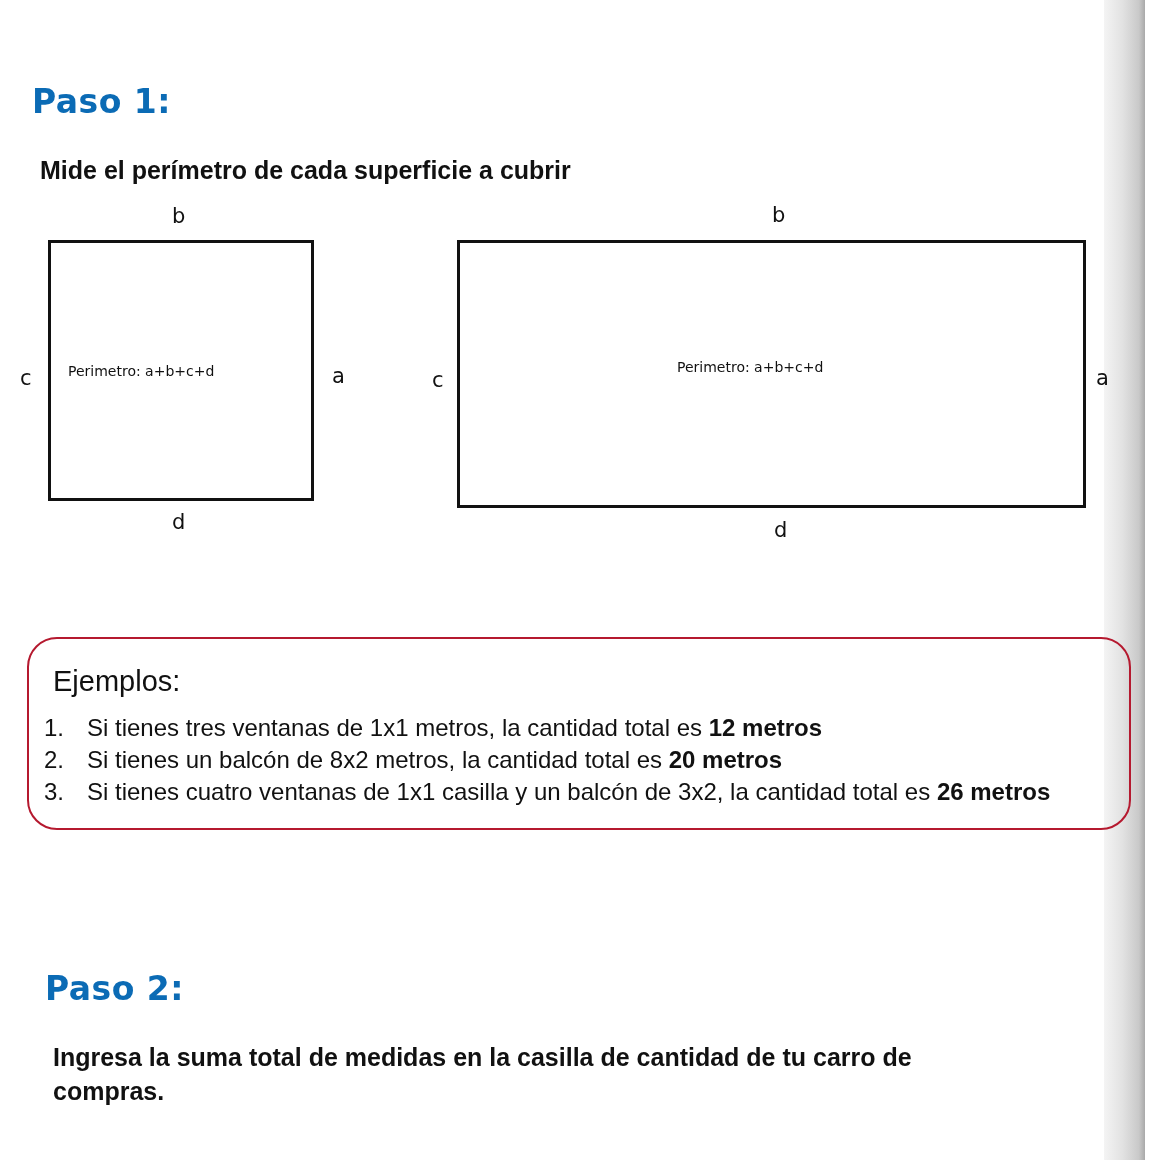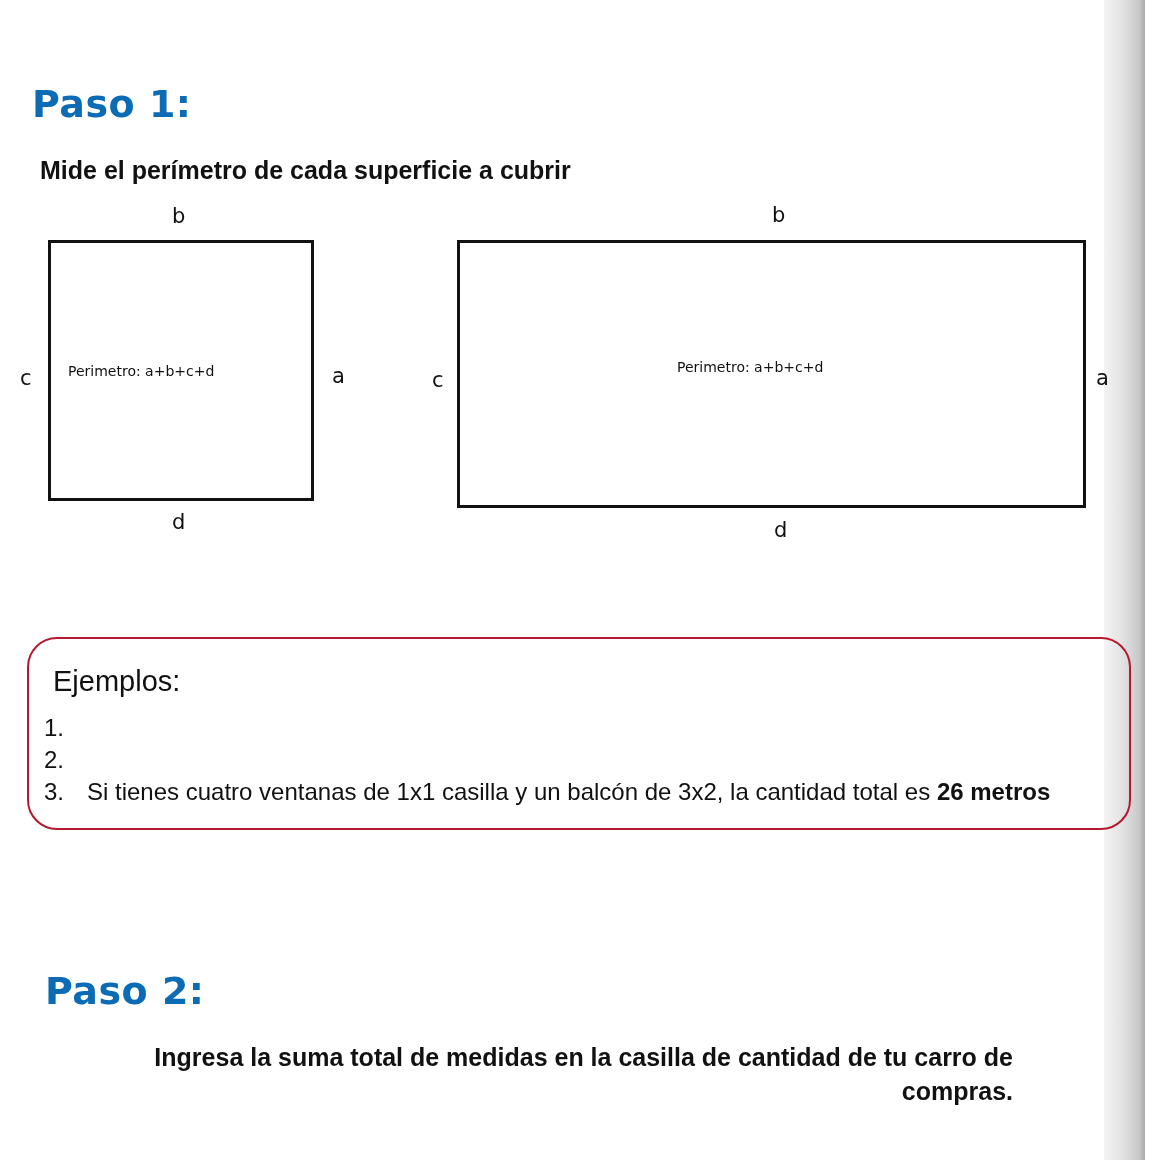--- a/index.html
+++ b/index.html
@@ -9,21 +9,21 @@
       font-family: "Liberation Sans", sans-serif;
       color: #111;
     }
     .edge-shadow {
       position: absolute; left: 1104px; top: 0; width: 41px; height: 1160px;
       background: linear-gradient(to right, #f4f4f4 0%, #e2e2e2 45%, #c9c9c9 85%, #a9a9a9 100%);
     }
     .heading {
       position: absolute; margin: 0;
       font-family: "DejaVu Sans", sans-serif; font-weight: bold;
-      color: #0b6bb5; font-size: 38px; letter-spacing: 0.5px;
+      color: #0b6bb5; font-size: 33px; letter-spacing: 0.5px;
     }
     .subheading {
       position: absolute; margin: 8px;
       font-family: "Liberation Sans", sans-serif; font-weight: bold;
       font-size: 25px; color: #111; line-height: 34px;
     }
     .shape {
       position: absolute; border: 3px solid #111; box-sizing: border-box; background: #fff;
     }
     .side-label {
@@ -77,24 +77,26 @@
   <span class="side-label" style="left:432px; top:370px;">c</span>
   <span class="side-label" style="left:1096px; top:368px;">a</span>
   <span class="side-label" style="left:774px; top:520px;">d</span>
 </div>
 
 <div class="examples-box"></div>
 <h2 class="examples-title">Ejemplos:</h2>
 <ol class="examples-list">
   <li>
     <span class="num">1.</span>
+    <span><span>Si tienes tres ventanas de 1x1 metros, la cantidad total es </span><b>12 metros</b></span>
   </li>
   <li>
     <span class="num">2.</span>
+    <span><span>Si tienes un balcón de 8x2 metros, la cantidad total es </span><b>20 metros</b></span>
   </li>
   <li>
     <span class="num">3.</span>
     <span><span>Si tienes cuatro ventanas de 1x1 casilla y un balcón de 3x2, la cantidad total es </span><b>26 metros</b></span>
   </li>
 </ol>
 
 <h1 class="heading" style="left:45px; top:969px;text-align:right;">Paso 2:</h1>
-<p class="subheading" style="left:45px; top:1032px; width:960px;text-align:right;">Ingresa la suma total de medidas en la casilla de cantidad de tu carro de compras.</p>
+<p class="subheading" style="left:45px; top:1032px; width:960px;">Ingresa la suma total de medidas en la casilla de cantidad de tu carro de compras.</p>
 
 </body></html>

